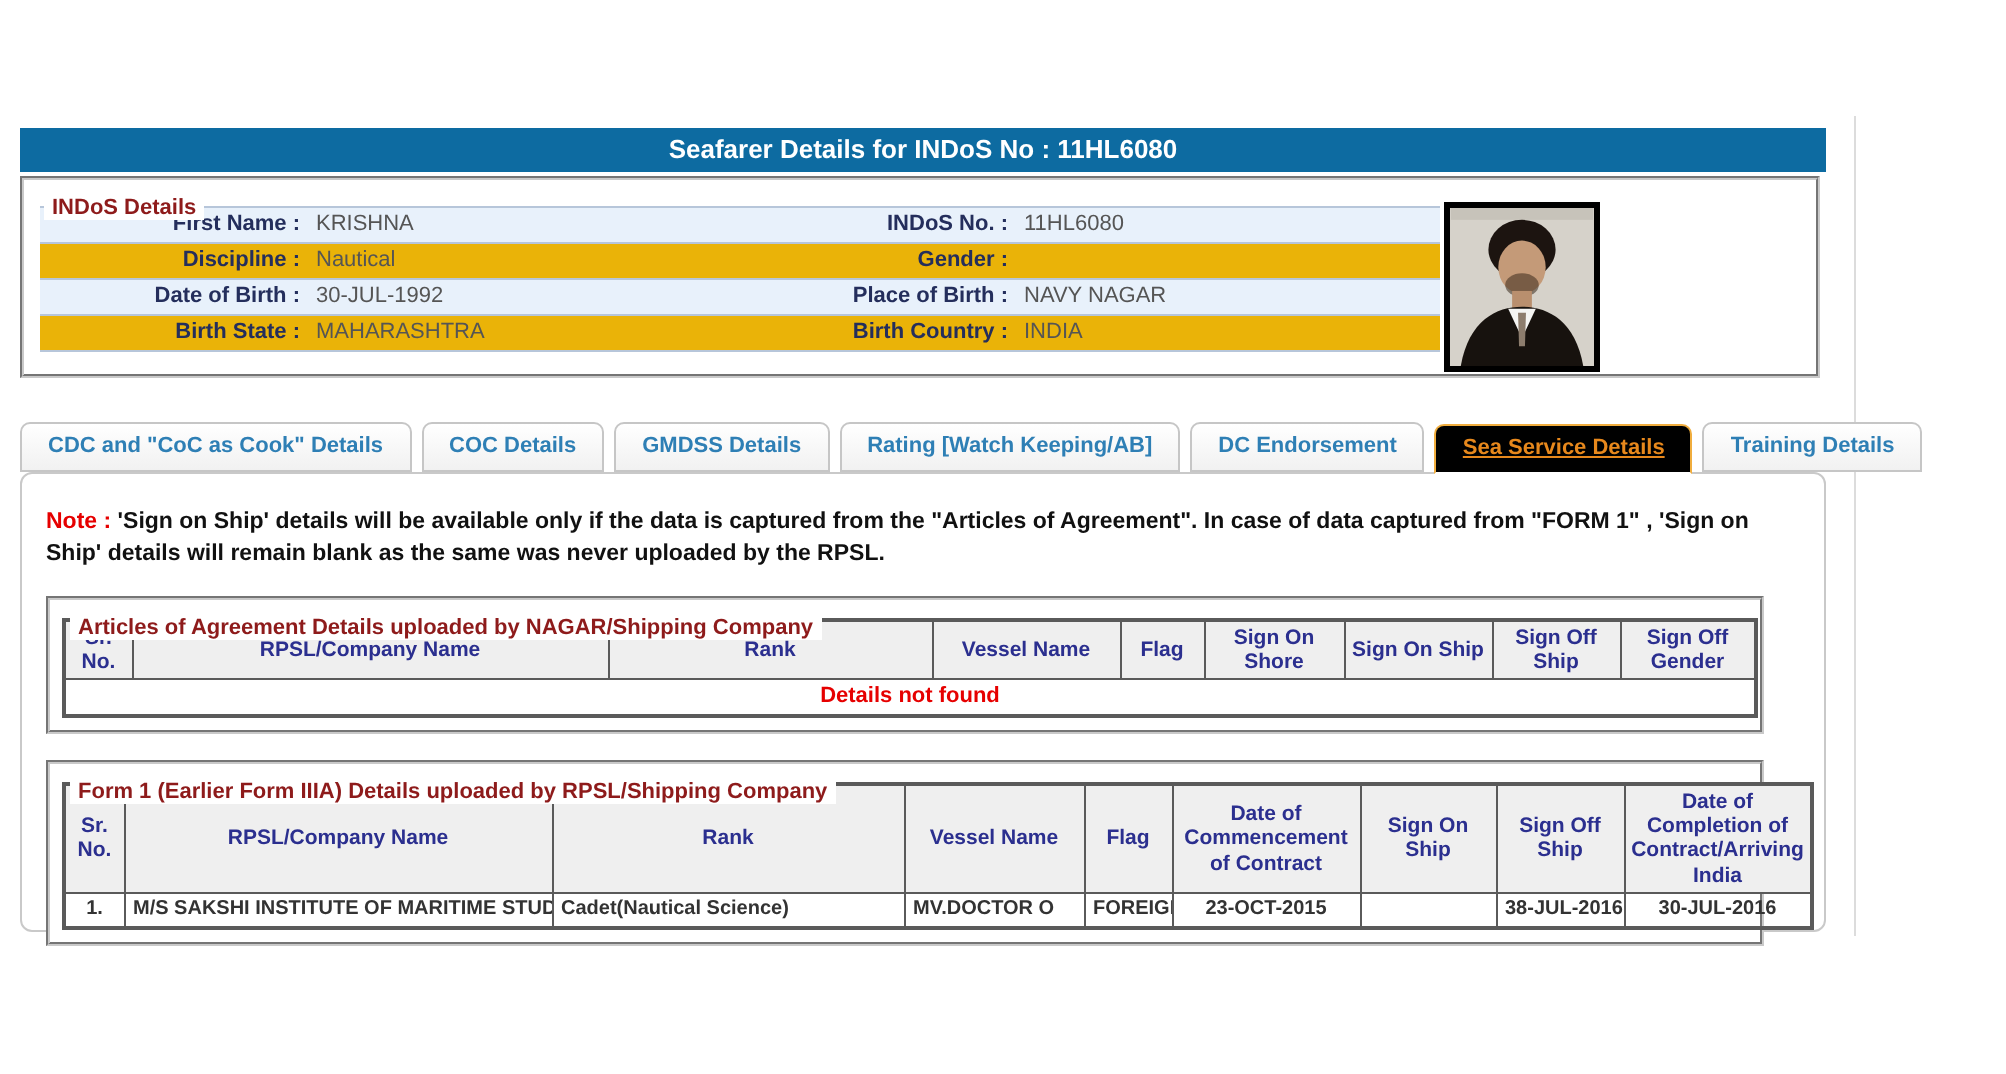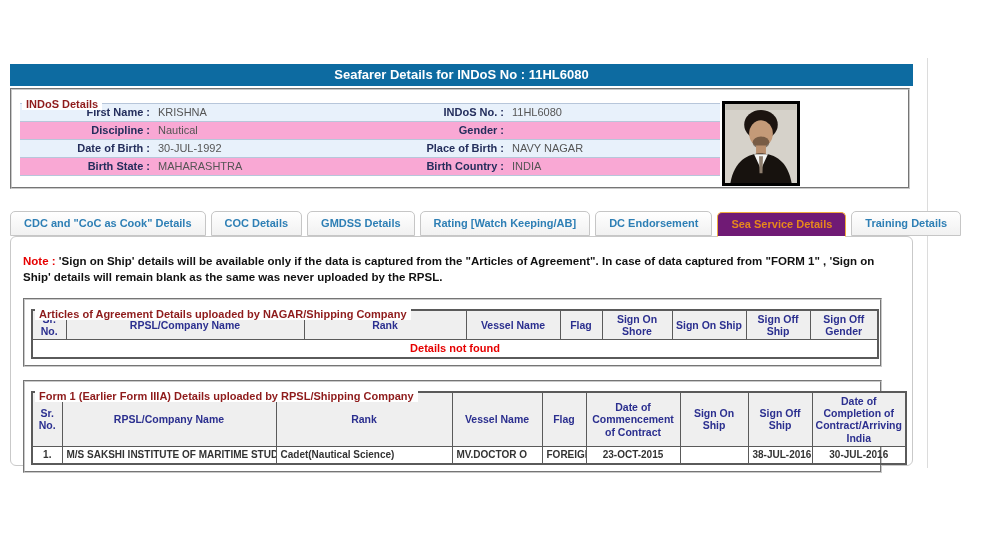--- a/index.html
+++ b/index.html
@@ -11,37 +11,37 @@
   .title-bar { height: 22px; line-height: 22px; background: #0d6ba1; color: #fff;
     font-weight: bold; font-size: 13px; text-align: center; }
 
   .fieldset { position: relative; border: 2px groove #c9c9c9; background: #fff; }
   .legend { position: absolute; top: -8px; left: 10px; background: #fff; padding: 0 4px;
     font-size: 11px; font-weight: bold; color: #8e1b1b; white-space: nowrap; margin-top: 16px; }
 
   .indos { margin-top: 2px; width: 900px; height: 101px; padding: 13px 0 0 8px; }
   .indos-rows { width: 700px; border-top: 1px solid #b7c6da; }
   .indos-row { display: flex; height: 18px; line-height: 17px; font-size: 11px;
-    border-bottom: 1px solid #b7c6da; background: #f9a8d4; }
+    border-bottom: 1px solid #b7c6da; background: #eab308; }
   .indos-row:nth-child(odd) { background: #e8f1fb; }
   .cell.lab { font-weight: bold; color: #242e5c; }
   .cell.l1 { width: 130px; text-align: right; }
   .cell.v1 { width: 214px; padding-left: 8px; color: #555; }
   .cell.l2 { width: 140px; text-align: right; }
   .cell.v2 { flex: 1; padding-left: 8px; color: #555; }
 
   .photo { position: absolute; left: 710px; top: 11px; width: 78px; height: 85px;
     border: 3px solid #000; background: #d6d2ca; overflow: hidden; }
   .photo svg { display: block; width: 100%; height: 100%; }
 
   .tabs { display: flex; gap: 5px; margin-top: 22px; align-items: flex-end; position: relative; z-index: 2; }
   .tab { height: 25px; line-height: 23px; padding: 0 13px; border: 1px solid #c6c6c6;
     border-radius: 5px 5px 0 0; background: linear-gradient(#ffffff, #f1f1f1);
     color: #2e7fb5; font-weight: bold; font-size: 11px; white-space: nowrap; cursor: pointer; }
-  .tab.active { color: #e7881c; border-color: #f0ad3e; background: #701a75; border-bottom: 1px solid #fff; margin-bottom: -1px; }
+  .tab.active { color: #e7881c; border-color: #f0ad3e; background: #000000; border-bottom: 1px solid #fff; margin-bottom: -1px; text-decoration: underline; }
 
   .panel { border: 1px solid #c9c9c9; border-radius: 6px; height: 230px; background: #fff; position: relative; z-index: 1; }
 
   .note { padding: 17px 16px 0 12px; font-size: 11.5px; font-weight: bold; color: #111; line-height: 1.35; }
   .note-prefix { color: #e60000; }
 
   .tablefs { margin: 13px 30px 0 12px; padding: 9px 6px 6px; border: 2px groove #c9c9c9; }
   table { width: 100%; border-collapse: collapse; border: 2px solid #5a5a5a; table-layout: fixed; }
   th { background: #efefef; color: #2b2f8f; font-size: 10.5px; font-weight: bold;
     padding: 2px 3px; border: 1px solid #5a5a5a; text-align: center; line-height: 1.15; }

